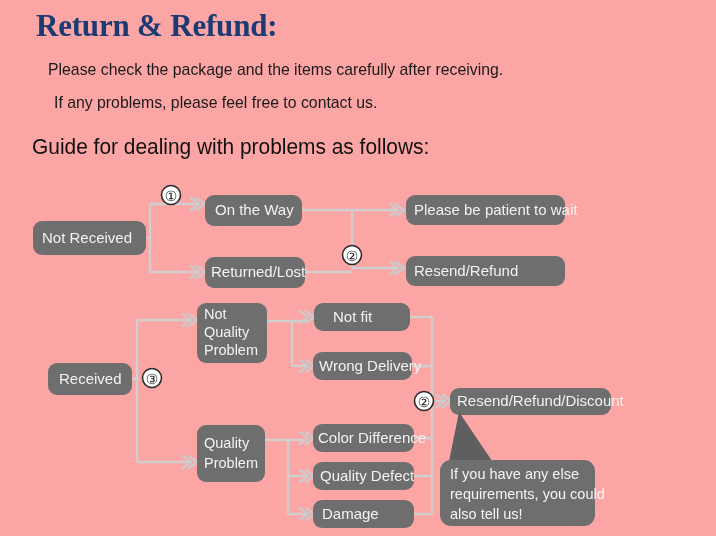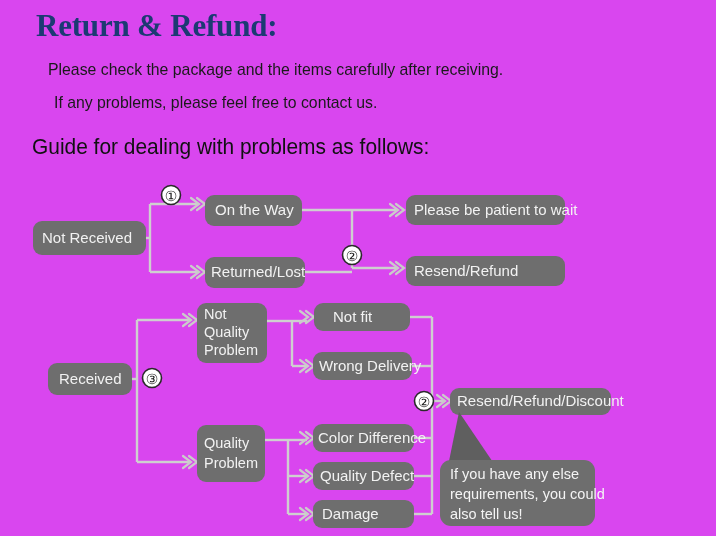--- a/index.html
+++ b/index.html
@@ -7,21 +7,21 @@
     padding: 0;
     background: #ffffff;
   }
   body {
     font-family: "Liberation Sans", sans-serif;
   }
   #page {
     position: relative;
     width: 716px;
     height: 536px;
-    background: #d946ef;
+    background: #fca5a5;
     overflow: hidden;
   }
 
   
   #title {
     position: absolute;
     left: 36px;
     top: 8px;
     font-family: "Liberation Serif", serif;
     font-weight: bold;

